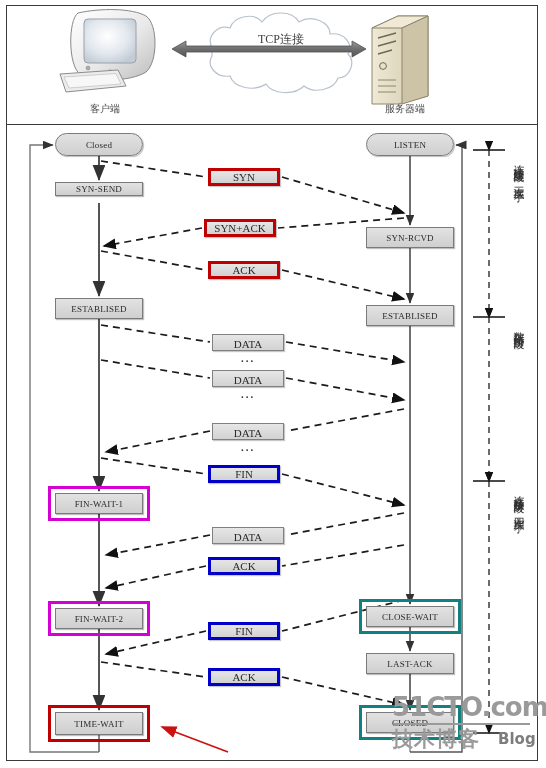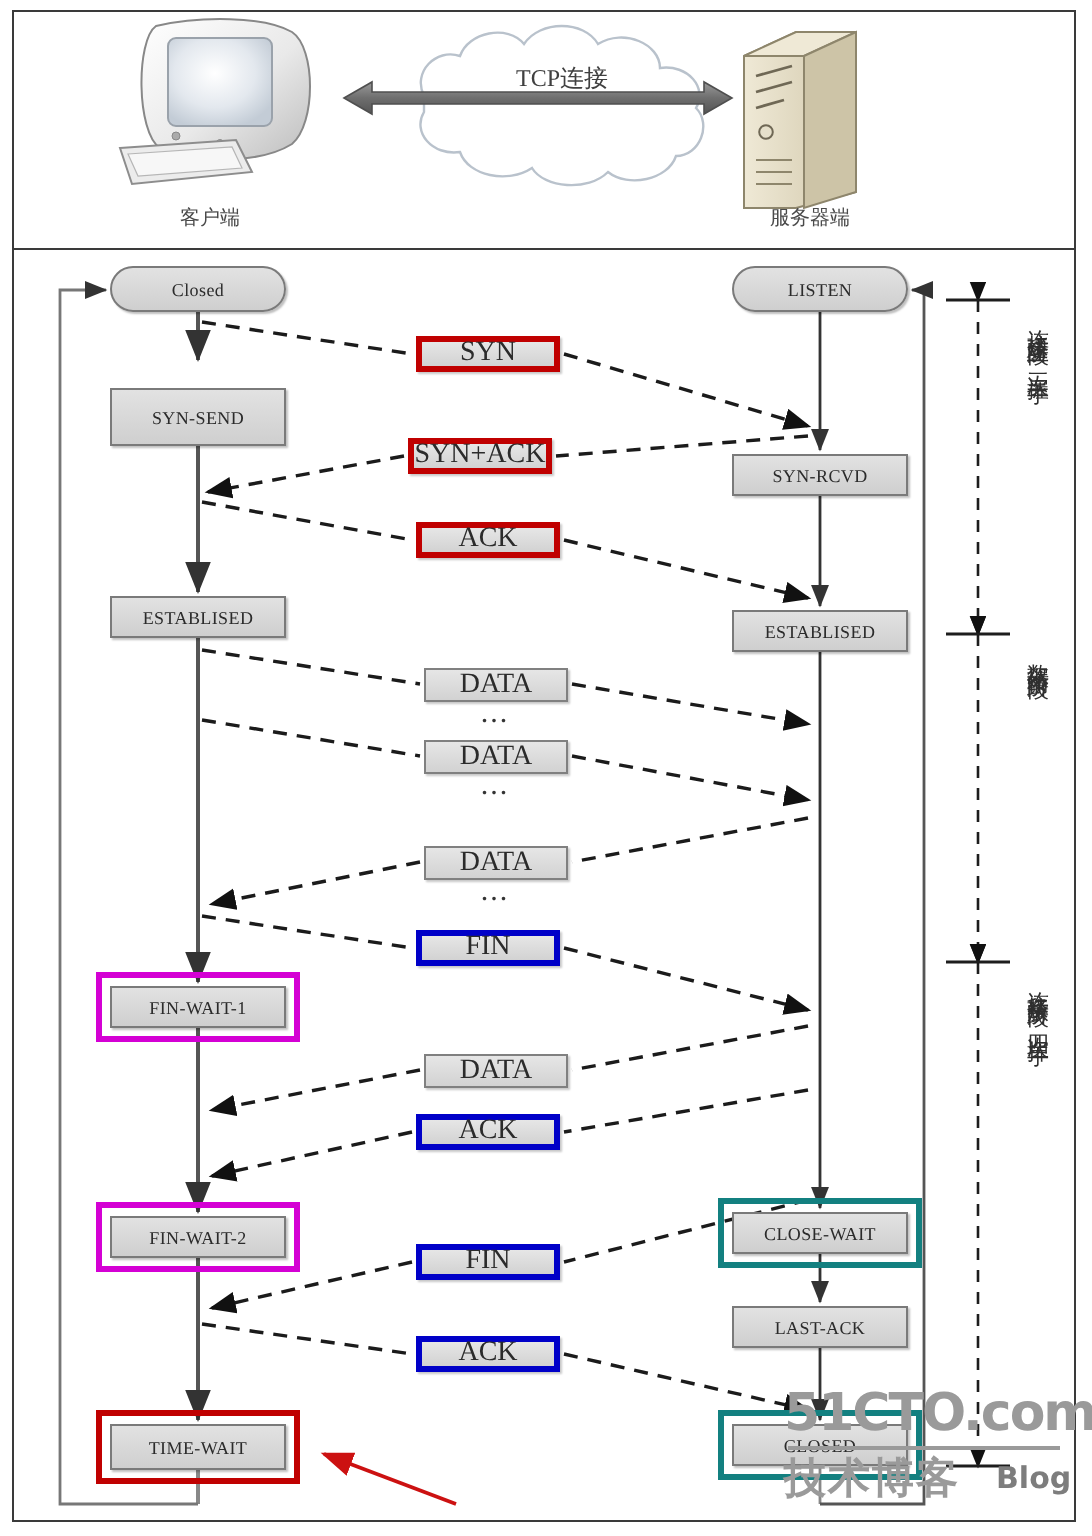--- a/index.html
+++ b/index.html
@@ -27,22 +27,22 @@
   .hl{position:absolute;box-sizing:border-box;}
   .hl.red{border:3px solid #c00000;}
   .hl.magenta{border:3px solid #d400d4;}
   .hl.teal{border:3px solid #138080;}
 
   
   .msg{
     position:absolute;box-sizing:border-box;
     background:linear-gradient(#e6e6e6,#d2d2d2);
     border:1px solid #808080;
-    font-size:14px;color:#2b2b2b;text-align:center;
-    display:flex;align-items:center;justify-content:center;
+    font-size:11px;color:#2b2b2b;text-align:center;
+    display:flex;align-items:flex-end;justify-content:center;
     white-space:nowrap;box-shadow:1px 1px 1px rgba(0,0,0,.22);
   }
   .msg.redline{border:3px solid #c00000;}
   .msg.blueline{border:3px solid #0000c8;}
   .dots{position:absolute;font-size:11px;color:#333;letter-spacing:2px;text-align:center;font-weight:bold;}
 
   
   .phase-text{
     position:absolute;writing-mode:vertical-rl;text-orientation:upright;
     font-size:11px;color:#2f2f2f;letter-spacing:1.5px;white-space:nowrap;
@@ -217,21 +217,21 @@
     </g>
   </svg>
 
   <div id="client-states">
       <div style="position: absolute;">
         <div class="state round" style="left: 55px; top: 133px; width: 88px; height: 23px;">
           <span>Closed</span>
         </div>
       </div>
       <div style="position: absolute;">
-        <div class="state" style="left: 55px; top: 194px; width: 88px; height: 29px;">
+        <div class="state" style="left: 55px; top: 182px; width: 88px; height: 14px;">
           <span>SYN-SEND</span>
         </div>
       </div>
       <div style="position: absolute;">
         <div class="state" style="left: 55px; top: 298px; width: 88px; height: 21px;">
           <span>ESTABLISED</span>
         </div>
       </div>
       <div style="position: absolute;">
         <div class="hl magenta" style="left: 48px; top: 486px; width: 102px; height: 35px;"></div>

